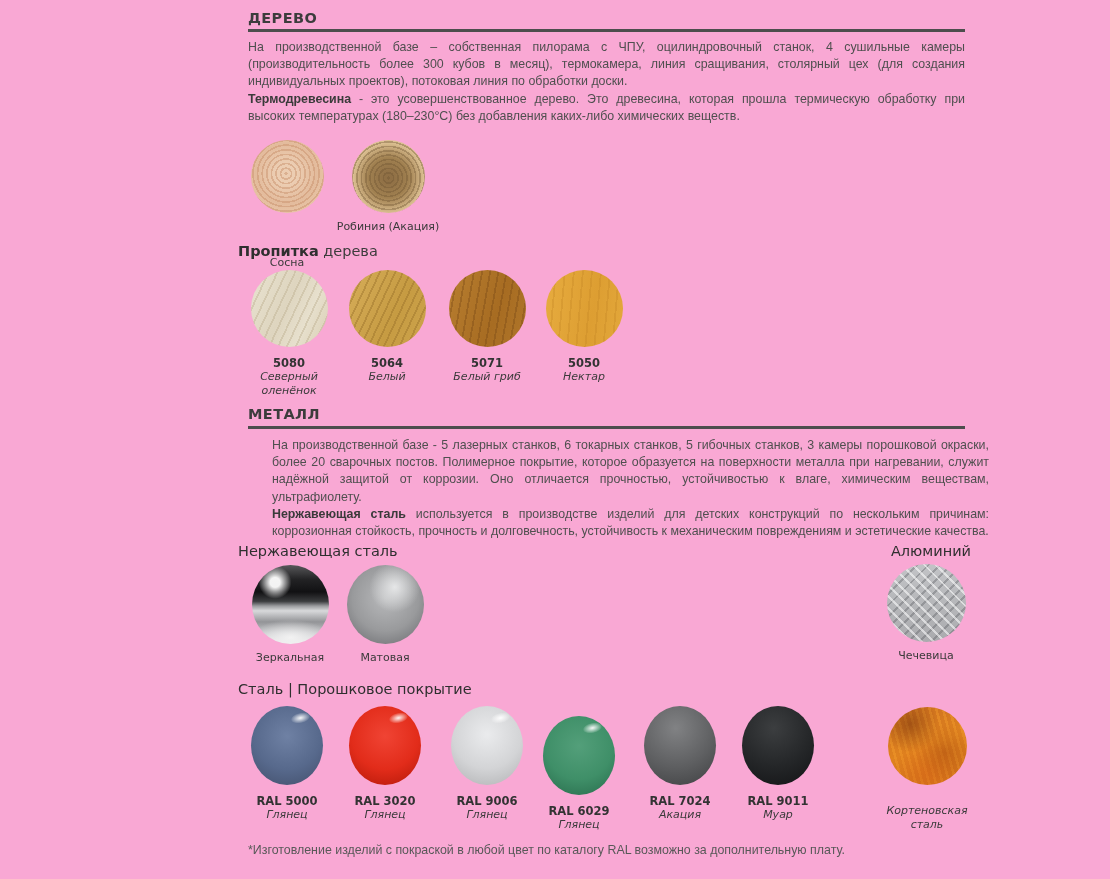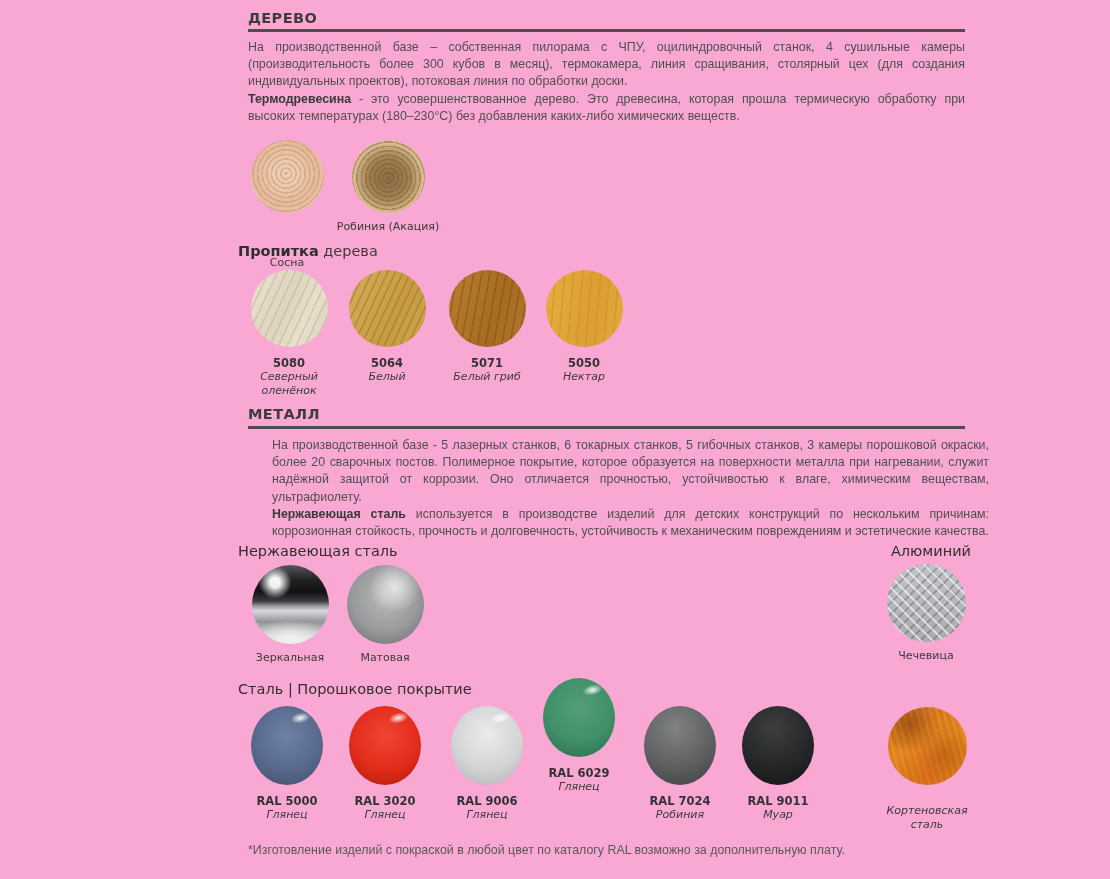--- a/index.html
+++ b/index.html
@@ -210,29 +210,29 @@
   <div class="swatch" style="left:337px;top:706px;width:96px;">
     <div class="disc ral glossy c-ral3020"></div>
     <div class="code">RAL 3020</div>
     <div class="name">Глянец</div>
   </div>
   <div class="swatch" style="left:439px;top:706px;width:96px;">
     <div class="disc ral glossy c-ral9006"></div>
     <div class="code">RAL 9006</div>
     <div class="name">Глянец</div>
   </div>
-  <div class="swatch" style="left:531px;top:678px;width:96px;">
+  <div class="swatch" style="left:531px;top:716px;width:96px;">
     <div class="disc ral glossy c-ral6029"></div>
     <div class="code">RAL 6029</div>
     <div class="name">Глянец</div>
   </div>
   <div class="swatch" style="left:632px;top:706px;width:96px;">
     <div class="disc ral c-ral7024"></div>
     <div class="code">RAL 7024</div>
-    <div class="name">Робиния</div>
+    <div class="name">Акация</div>
   </div>
   <div class="swatch" style="left:730px;top:706px;width:96px;">
     <div class="disc ral c-ral9011"></div>
     <div class="code">RAL 9011</div>
     <div class="name">Муар</div>
   </div>
 
   <div class="swatch" style="left:879px;top:707px;width:96px;gap:12px;">
     <div class="disc c-corten"></div>
     <div class="name" style="margin-top:7px;">Кортеновская сталь</div>

